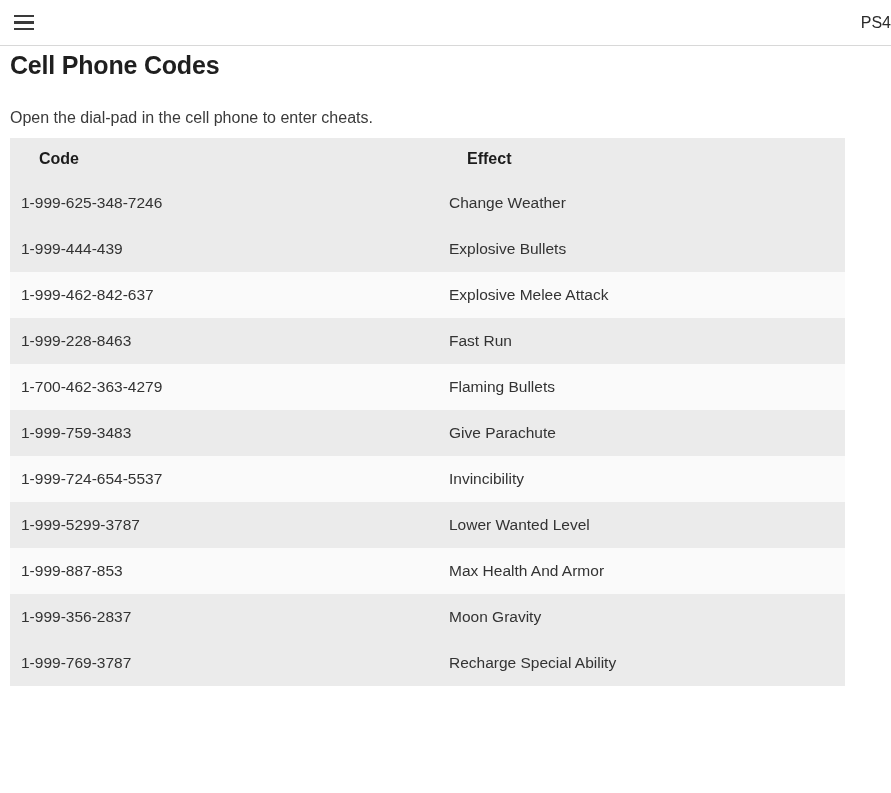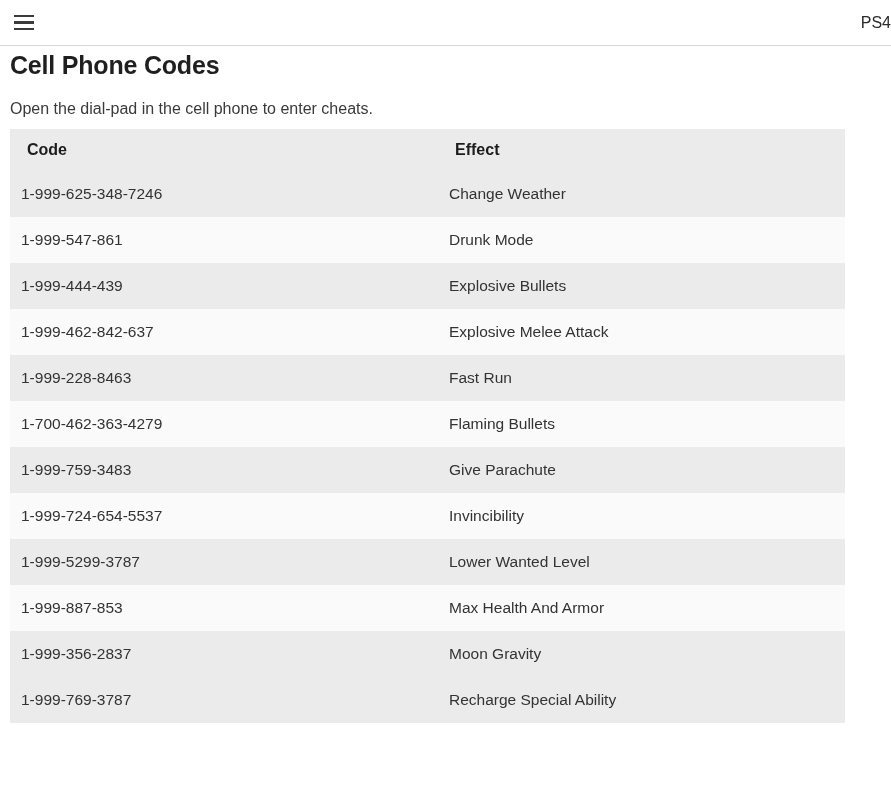--- a/index.html
+++ b/index.html
@@ -76,42 +76,42 @@
     font-weight: 600;
     color: #1f1f1f;
     letter-spacing: -0.2px;
     margin-top: 5px;
     margin-left: 0px;
   }
 
   .intro-text {
     font-size: 16px;
     color: #3a3a3a;
-    margin-top: 20px;
+    margin-top: 29px;
     margin-bottom: 11px;
   }
 
   
   .codes-table {
     width: 835px;
     border-collapse: collapse;
     table-layout: fixed;
     font-size: 15.5px;
   }
 
   .codes-table col.col-code   { width: 428px; }
   .codes-table col.col-effect { width: 407px; }
 
   .codes-table thead th {
     background: #ebebeb;
     text-align: left;
     font-size: 16px;
     font-weight: 700;
     color: #1c1c1c;
-    padding: 12px 0 12px 17px;
+    padding: 12px 0 12px 29px;
     height: 41px;
     border: none;
   }
 
   .codes-table tbody td {
     padding: 0 0 0 11px;
     height: 46px;
     vertical-align: middle;
     color: #333333;
     border: none;
@@ -150,24 +150,20 @@
       <tr>
         <th>Code</th>
         <th>Effect</th>
       </tr>
     </thead>
     <tbody>
         <tr class="odd">
           <td>1-999-625-348-7246</td>
           <td>Change Weather</td>
         </tr>
-        <tr class="even">
-          <td>1-999-547-861</td>
-          <td>Drunk Mode</td>
-        </tr>
         <tr class="odd">
           <td>1-999-444-439</td>
           <td>Explosive Bullets</td>
         </tr>
         <tr class="even">
           <td>1-999-462-842-637</td>
           <td>Explosive Melee Attack</td>
         </tr>
         <tr class="odd">
           <td>1-999-228-8463</td>

